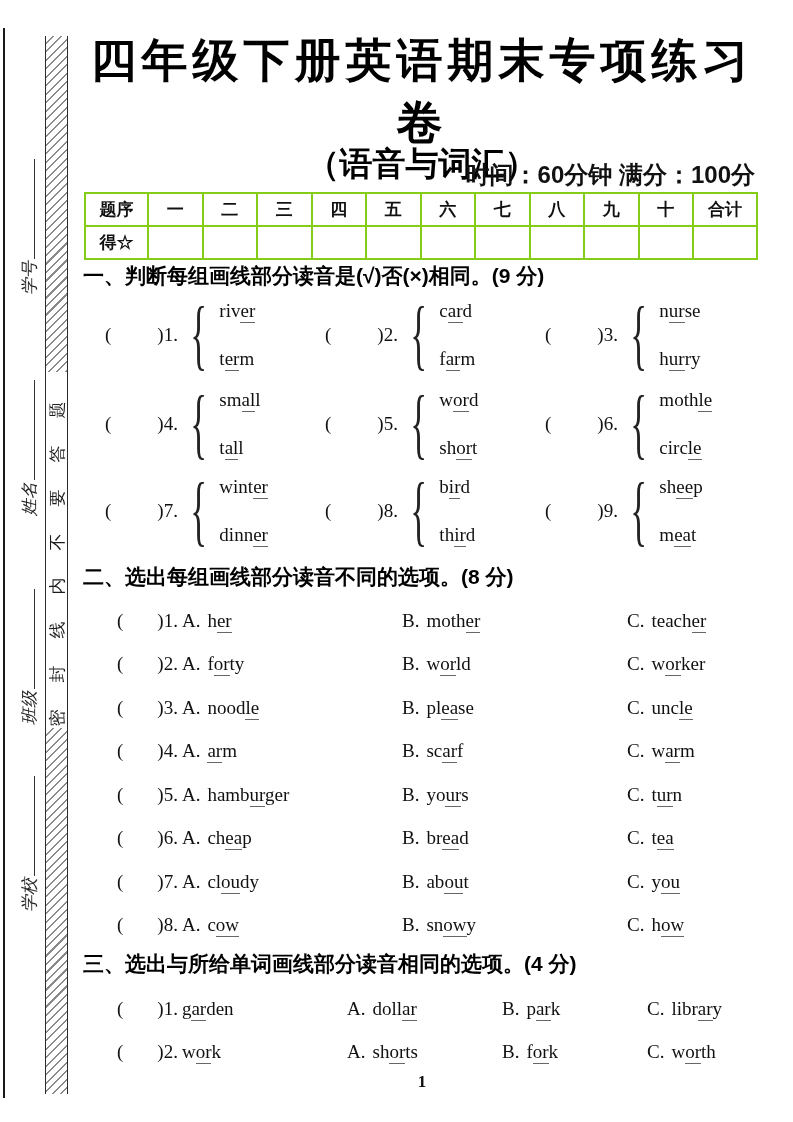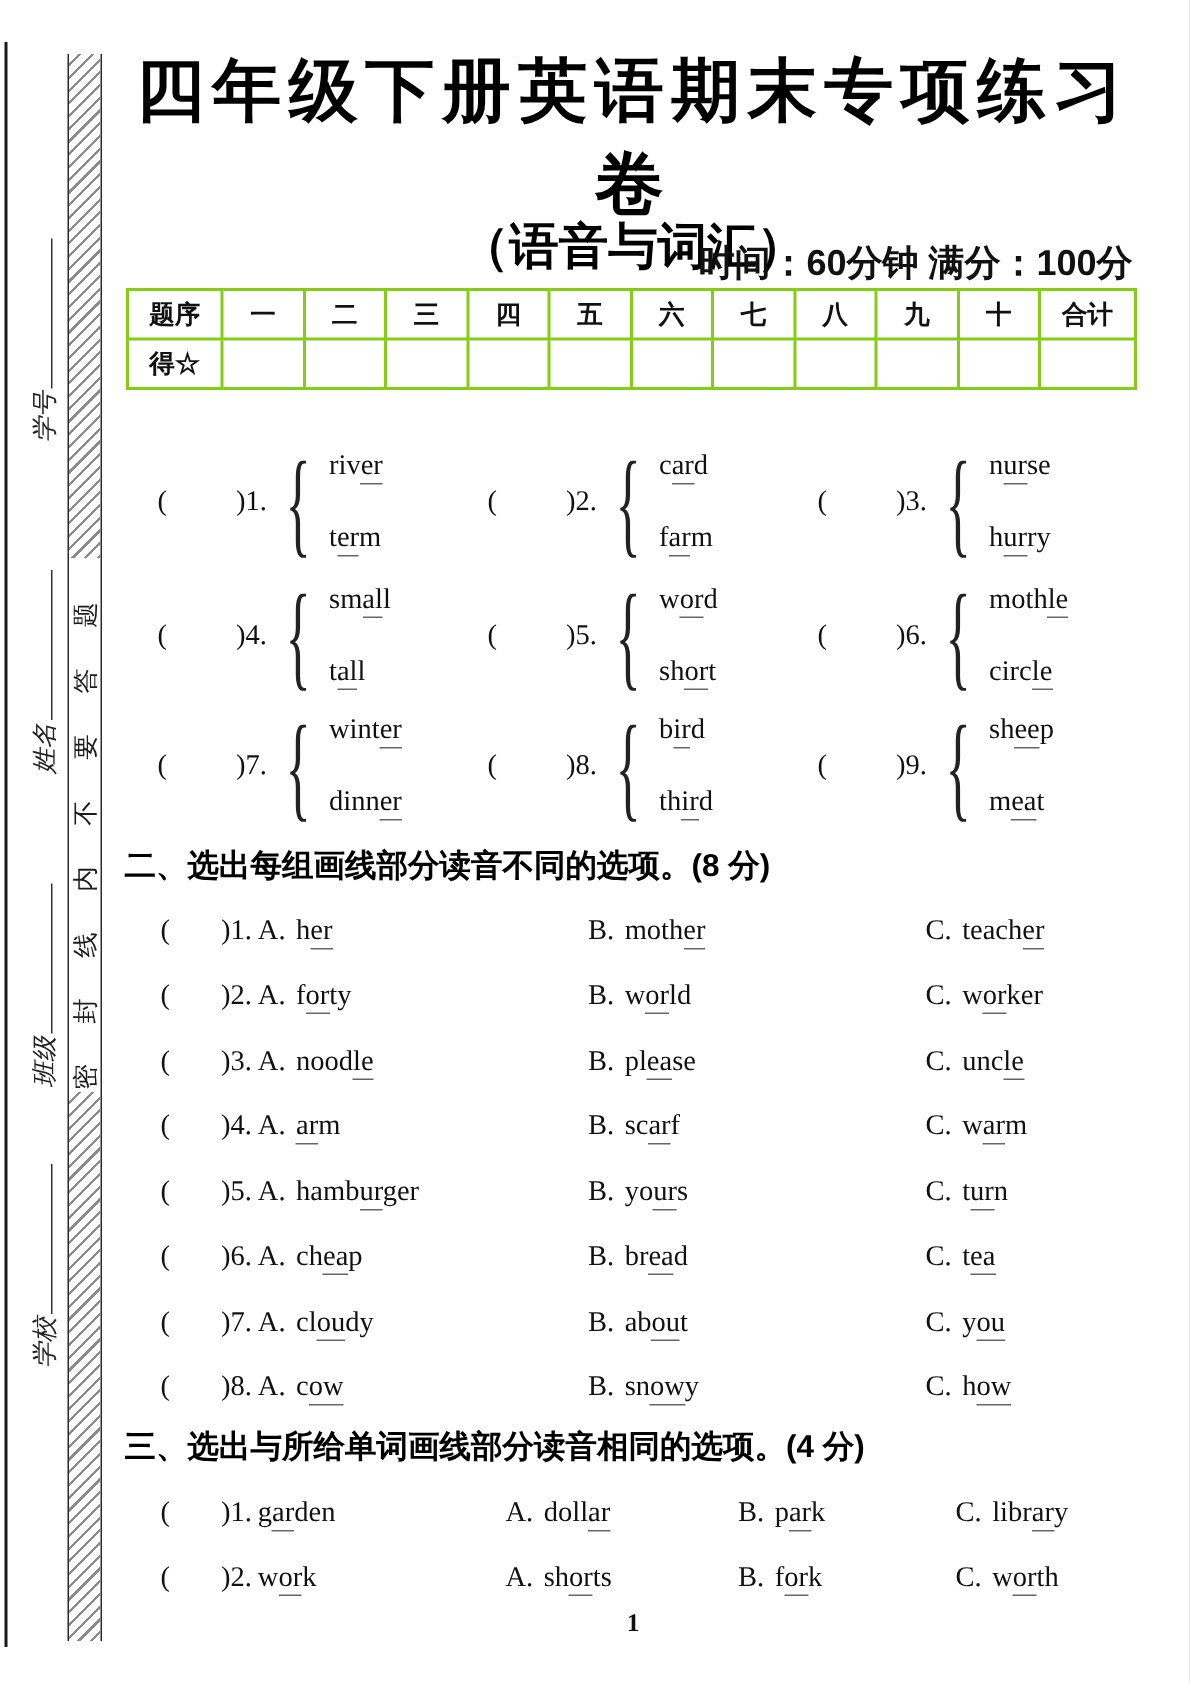--- a/index.html
+++ b/index.html
@@ -46,21 +46,21 @@
   .num{font-size:19px;}
   .w span,.w u{font-size:19px;}
   u{text-decoration:none;border-bottom:1.4px solid #666;padding-bottom:1px;margin-top:40px;}
   
   .s1-item{position:absolute;width:225px;height:82px;display:flex;align-items:center;}
   .ansgrp{white-space:nowrap;}
   .brace{font-family:"Liberation Serif",serif;font-size:78px;font-weight:100;color:#222;
          display:inline-block;transform:scaleX(0.45);line-height:0.9;margin:0 0 0 2px;}
   .pair{display:flex;flex-direction:column;justify-content:space-between;height:70px;margin-left:2px;}
   
-  .q-row{position:absolute;left:2px;width:100%;height:26px;white-space:nowrap;}
+  .q-row{position:absolute;left:12px;width:100%;height:26px;white-space:nowrap;}
   .q-row .stem{position:absolute;left:22px;}
   .q-row .optB2{position:absolute;left:307px;}
   .q-row .optC2{position:absolute;left:532px;}
   .q-row .optA3{position:absolute;left:252px;}
   .q-row .optB3{position:absolute;left:407px;}
   .q-row .optC3{position:absolute;left:552px;}
   .olabel{margin-right:7px;font-size:19px;}
   .page-num{position:absolute;top:1072px;left:0;width:100%;text-align:center;
             font-size:17px;font-weight:bold;font-family:"Liberation Serif",serif;}
 </style>
@@ -128,20 +128,21 @@
         <td></td>
         <td></td>
         <td></td>
         <td></td>
         <td></td>
         <td></td>
       </tr>
     </tbody>
       </table>
 
+    <div class="sec-head" style="top:262px;">一、判断每组画线部分读音是(√)否(×)相同。(9 分)</div>
 
     <div class="s1-item" style="left:22px;top:294px;">
       <span class="ansgrp"><span class="paren">(</span><span class="gap1"></span><span class="paren">)</span><span class="num">1.</span></span>
       <span class="brace">{</span>
       <span class="pair">
         <span class="w"><span>riv</span><u>er</u><span></span></span>
         <span class="w"><span>t</span><u>er</u><span>m</span></span>
       </span>
     </div>
     <div class="s1-item" style="left:242px;top:294px;">

